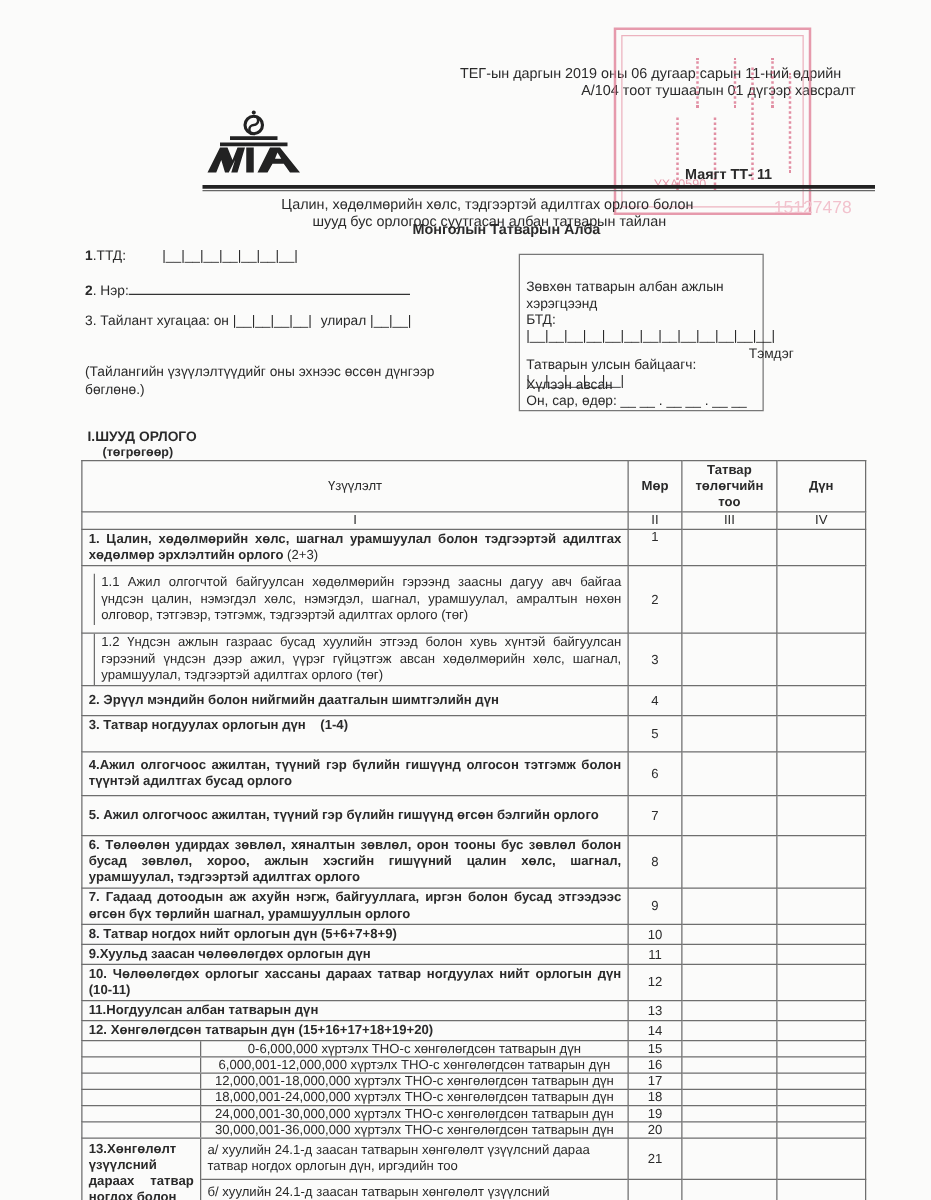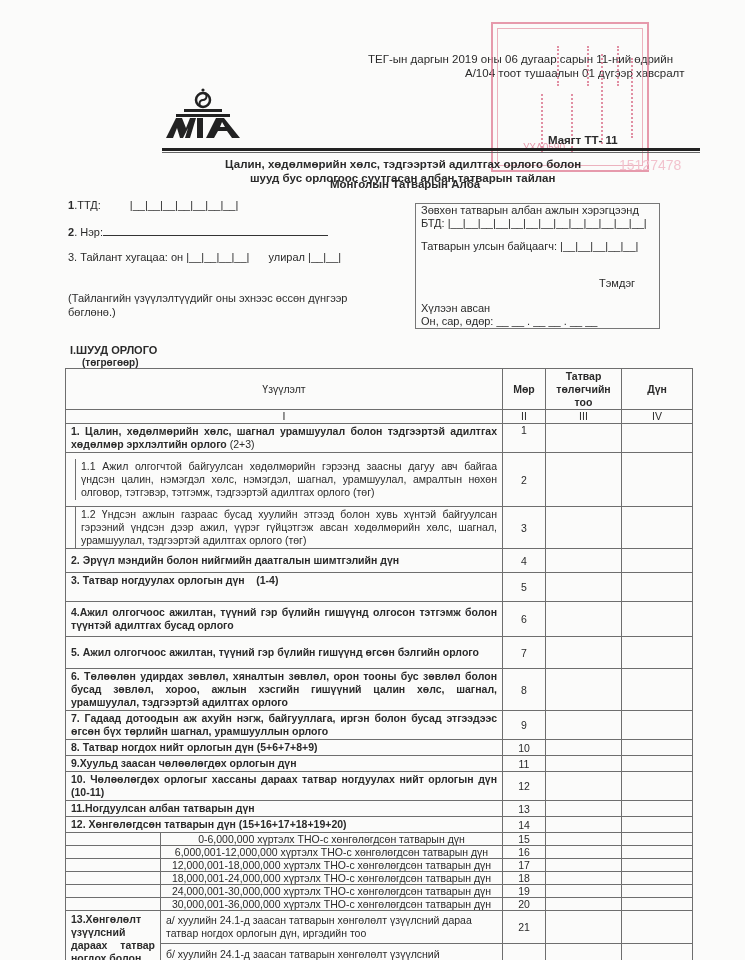--- a/index.html
+++ b/index.html
@@ -15,32 +15,32 @@
     .stamp .glyph { position: absolute; width: 10px; background: transparent; border-left: 2px dotted #d96b86; }
     .stamp .code1 { position: absolute; left: 30px; top: 118px; font-size: 10px; color: #e07a92; }
     .stamp .code2 { position: absolute; left: 126px; top: 133px; font-size: 14px; color: #efb0bf; text-align: right; }
 
     .logo { position: absolute; left: 164px; top: 88px; width: 78px; height: 52px; }
     .org { position: absolute; left: 330px; top: 134px; font-weight: bold; font-size: 11.5px; margin-top: 44px; }
     .form-code { position: absolute; left: 548px; top: 134px; font-weight: bold; font-size: 11.5px; }
     .hr-thick { position: absolute; left: 162px; top: 148px; width: 538px; height: 3px; background: #222; }
     .hr-thin { position: absolute; left: 162px; top: 152px; width: 538px; height: 1px; background: #666; }
 
-    .title { position: absolute; left: 150px; width: 440px; text-align: center; font-weight: bold; font-size: 11.5px; line-height: 15px; }
+    .title { position: absolute; left: 150px; width: 440px; text-align: center; font-weight: normal; font-size: 11.5px; line-height: 15px; }
     .title.t1 { top: 157px; left: 225px; text-align: left; width: 450px; }
     .title.t2 { top: 171px; left: 250px; text-align: left; width: 400px; }
 
     .field { position: absolute; left: 68px; font-size: 11px; }
     .f1 { top: 199px; } .f2 { top: 225px; } .f3 { top: 251px; }
     .f1 .lbl b { font-weight: bold; }
     .boxes { letter-spacing: 0px; margin-left: 8px; }
     .underline { display: inline-block; width: 225px; border-bottom: 1px solid #333; height: 11px; vertical-align: baseline; }
     .note { position: absolute; left: 68px; top: 291px; width: 320px; font-size: 11px; line-height: 14px; }
 
-    .office { position: absolute; left: 415px; top: 203px; width: 245px; height: 126px; border: 1px solid #777; padding: 0 5px; font-size: 11px; line-height: 13px; }
+    .office { position: absolute; left: 415px; top: 203px; width: 196px; height: 126px; border: 1px solid #777; padding: 20px 5px; font-size: 11px; line-height: 13px; }
     .office .row { display: block; }
     .office .r3 { margin-top: 10px; }
     .office .stamp-lbl { position: absolute; left: 183px; top: 73px; }
     .office .r5 { position: absolute; left: 5px; top: 98px; }
     .office .r6 { position: absolute; left: 5px; top: 111px; }
 
     .section { position: absolute; left: 70px; top: 344px; font-weight: bold; font-size: 11px; }
     .section-sub { position: absolute; left: 82px; top: 357px; font-weight: bold; font-size: 10px; }
 
     table.main { position: absolute; left: 65px; top: 368px; width: 627px; border-collapse: collapse; table-layout: fixed; }
@@ -104,21 +104,21 @@
 <div class="field f1">
   <span class="lbl"><b>1</b><span>.ТТД:</span></span>
   <span class="boxes" style="margin-left:26px;">|__|__|__|__|__|__|__|</span>
 </div>
 <div class="field f2">
   <b>2</b><span>. Нэр:</span><span class="underline"></span>
 </div>
 <div class="field f3">
   <span>3. Тайлант хугацаа: он</span>
   <span>|__|__|__|__|</span>
-  <span style="margin-left:16px;">улирал</span>
+  <span style="margin-left:4px;">улирал</span>
   <span>|__|__|</span>
 </div>
 <div class="note">(Тайлангийн үзүүлэлтүүдийг оны эхнээс өссөн дүнгээр бөглөнө.)</div>
 
 <div class="office">
   <span class="row">Зөвхөн татварын албан ажлын хэрэгцээнд</span>
   <span class="row">
     <span>БТД:</span>
     <span>|__|__|__|__|__|__|__|__|__|__|__|__|__|</span>
   </span>

